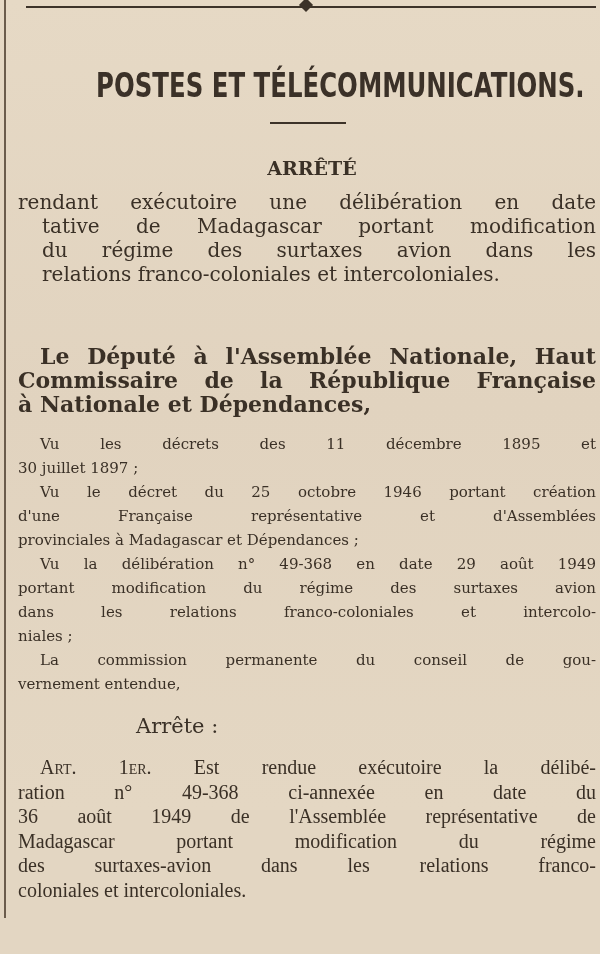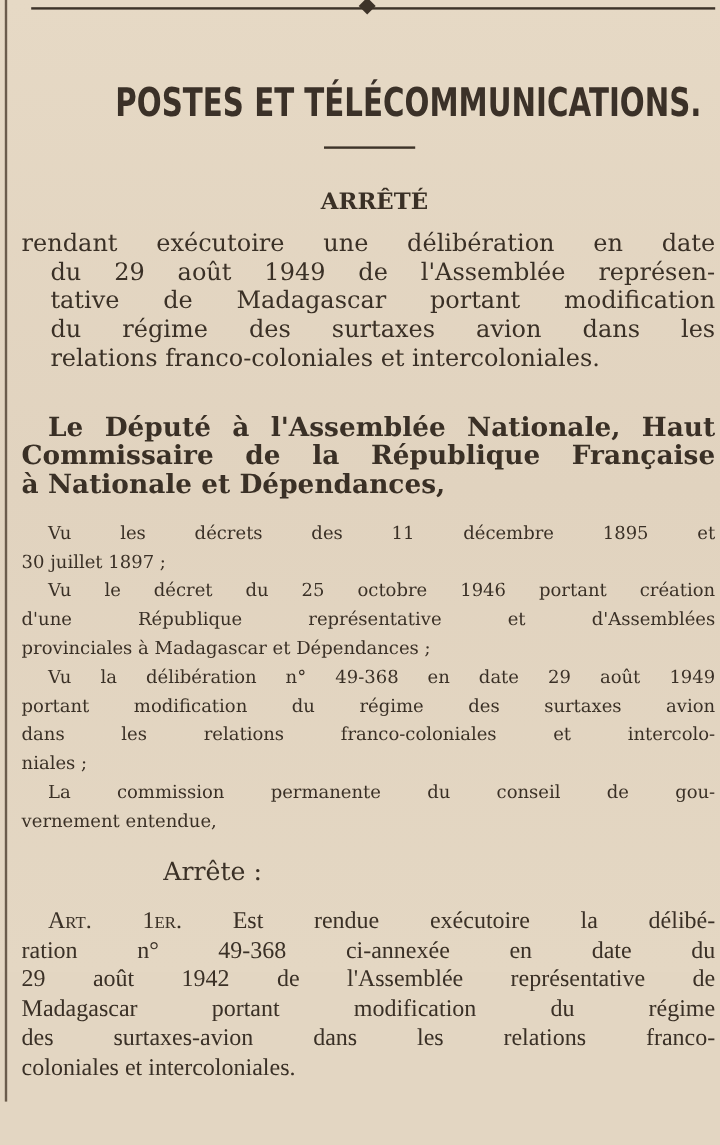--- a/index.html
+++ b/index.html
@@ -65,49 +65,48 @@
   <div class="top-rule"></div>
   <div class="top-ornament"></div>
 
   <div class="title">POSTES ET TÉLÉCOMMUNICATIONS.</div>
   <div class="title-rule"></div>
 
   <div class="subhead arrete-head">ARRÊTÉ</div>
 
   <div class="block summary">
     <span class="line">rendant exécutoire une délibération en date</span>
-    <span class="line sub">du 29 août 1949 de l'Assemblée représen-</span>
     <span class="line sub">tative de Madagascar portant modification</span>
     <span class="line sub">du régime des surtaxes avion dans les</span>
     <span class="line sub last">relations franco-coloniales et intercoloniales.</span>
   </div>
 
   <div class="block preamble">
     <span class="line indent">Le Député à l'Assemblée Nationale, Haut</span>
     <span class="line">Commissaire de la République Française</span>
     <span class="line last">à Nationale et Dépendances,</span>
   </div>
 
   <div class="block body-text">
     <span class="line indent">Vu les décrets des 11 décembre 1895 et</span>
     <span class="line last">30 juillet 1897 ;</span>
     <span class="line indent">Vu le décret du 25 octobre 1946 portant création</span>
-    <span class="line">d'une République représentative et d'Assemblées</span>
+    <span class="line">d'une Française représentative et d'Assemblées</span>
     <span class="line last">provinciales à Madagascar et Dépendances ;</span>
     <span class="line indent">Vu la délibération n° 49-368 en date 29 août 1949</span>
     <span class="line">portant modification du régime des surtaxes avion</span>
     <span class="line">dans les relations franco-coloniales et intercolo-</span>
     <span class="line last">niales ;</span>
     <span class="line indent">La commission permanente du conseil de gou-</span>
     <span class="line last">vernement entendue,</span>
   </div>
 
   <div class="block arrete2">Arrête :</div>
 
   <div class="block article">
     <span class="line indent"><span class="sc">Art. 1er.</span> <span>Est rendue exécutoire la délibé-</span></span>
     <span class="line">ration n° 49-368 ci-annexée en date du</span>
-    <span class="line">29 août 1942 de l'Assemblée représentative de</span>
+    <span class="line">36 août 1949 de l'Assemblée représentative de</span>
     <span class="line">Madagascar portant modification du régime</span>
     <span class="line">des surtaxes-avion dans les relations franco-</span>
     <span class="line last">coloniales et intercoloniales.</span>
   </div>
 </div>
 
 </body></html>

